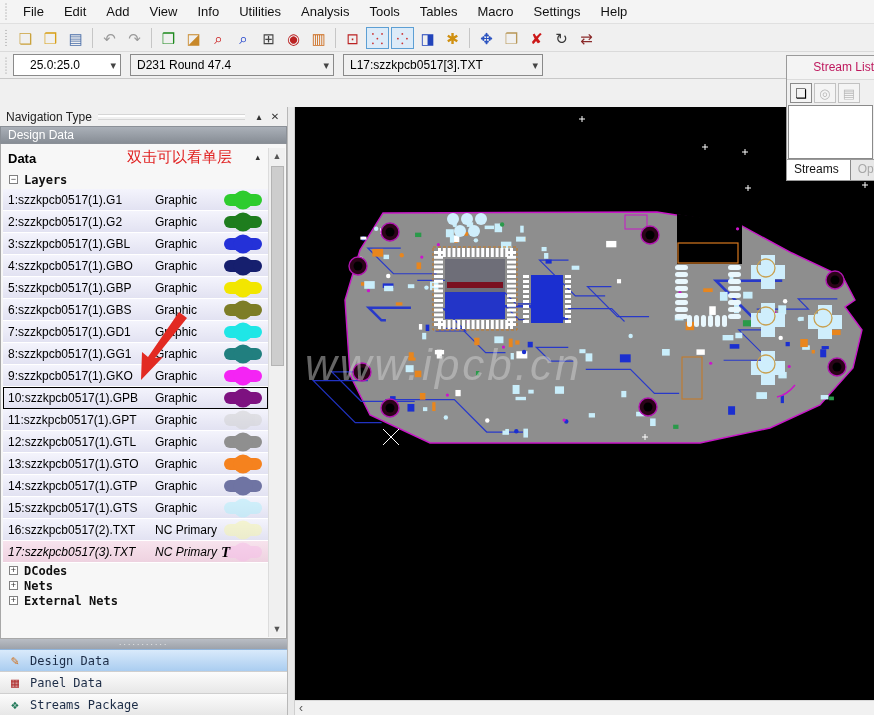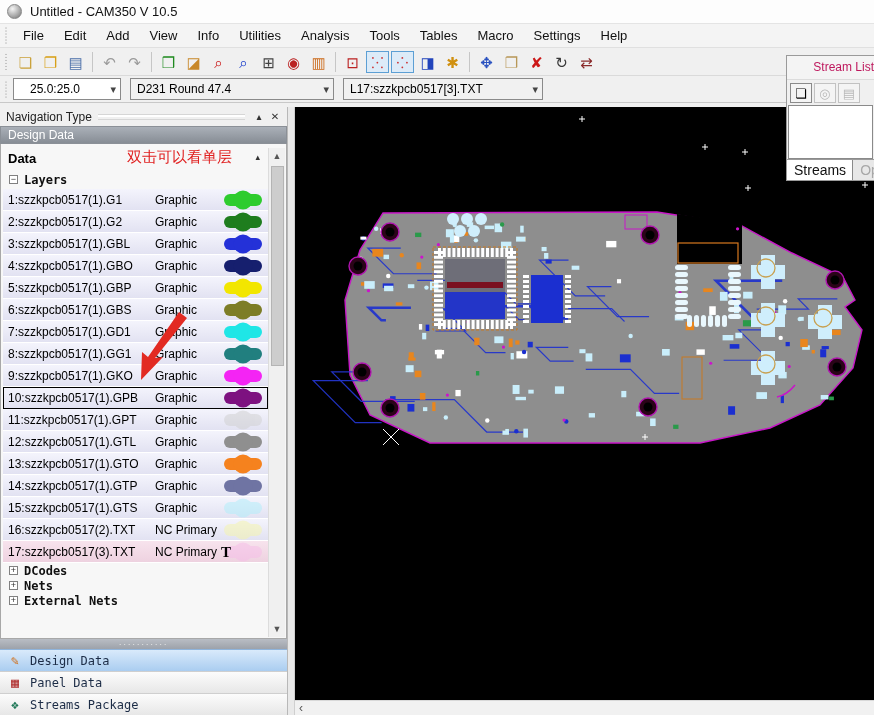--- a/index.html
+++ b/index.html
@@ -94,32 +94,28 @@
   .hscroll .scroll-arrow { color:#555; font-size:12px; margin-left:4px; line-height:10px;}
 
   
   .stream-panel { position:absolute; top:55px; right:0; width:88px; height:126px; background:#f0f0f0; border:1px solid #9a9a9a; border-right:none; z-index:8; display:flex; flex-direction:column;}
   .sp-title { height:23px; font-size:12px; padding:4px 0 0 8px; color:#be185d; background:#f4f4f4;text-align:right;}
   .sp-toolbar { height:26px; display:flex; align-items:center; padding-left:3px; border-top:1px solid #dcdcdc;}
   .sp-tbi { width:22px; height:20px; text-align:center; line-height:19px; font-size:13px; margin-right:2px; border:1px solid #8a8a8a; background:#f4f4f4;}
   .sp-tbi.disabled { color:#b8b8b8; border-color:#c2c2c2;}
   .sp-list { flex:1; background:#fff; border:1px solid #8a8a8a; margin:0 1px;}
   .sp-tabs { height:21px; display:flex; align-items:stretch; border-top:1px solid #9a9a9a; background:#e8e8e8;}
-  .sp-tab { padding:2px 6px 0 7px; font-size:14px; color:#a8a8a8; border-right:1px solid #bdbdbd;}
+  .sp-tab { padding:2px 11px 0 7px; font-size:12px; color:#a8a8a8; border-right:1px solid #bdbdbd;}
   .sp-tab.active { background:#fff; color:#111; border-right:1px solid #8a8a8a;}
 </style>
 </head>
 <body>
 
 <div class="window">
 
-  <div class="titlebar">
-    <span class="app-icon"></span>
-    <span class="title-text">Untitled - CAM350 V 10.5</span>
-  </div>
 
   <div class="menubar">
     <span class="grip"></span>
   <span class="menu-item">File</span>
       <span class="menu-item">Edit</span>
       <span class="menu-item">Add</span>
       <span class="menu-item">View</span>
       <span class="menu-item">Info</span>
       <span class="menu-item">Utilities</span>
       <span class="menu-item">Analysis</span>
@@ -311,21 +307,21 @@
                   <span class="swatch faded" style="background: rgb(174, 238, 250);"></span>
                 </span>
               </div>
               <div class="lrow">
                 <span class="c-name">16:szzkpcb0517(2).TXT</span>
                 <span class="c-type">NC Primary</span>
                 <span class="sw-wrap">
                   <span class="swatch faded" style="background: rgb(245, 245, 168);"></span>
                 </span>
               </div>
-              <div class="lrow" style="background: linear-gradient(rgb(247, 227, 237), rgb(238, 210, 224));">
+              <div class="lrow" style="background: linear-gradient(rgb(247, 227, 237), rgb(238, 210, 224)); font-style: italic;">
                 <span class="c-name">17:szzkpcb0517(3).TXT</span>
                 <span class="c-type">NC Primary</span>
                 <span class="sw-wrap">
                   <span class="swatch faded" style="background: rgb(246, 188, 232);"></span>
                   <span class="cursor-t">T</span>
                 </span>
               </div>
             </div>
         </div>
 
@@ -672,20 +668,21 @@
           <circle cx="353" cy="300" r="9" fill="#2a0418" stroke="#b014b0" stroke-width="1.4"></circle>
           <circle cx="353" cy="300" r="4.5" fill="#000"></circle>
           <path d="M284,12 h6 M287,9 v6" stroke="#fff" stroke-width="1"></path>
           <path d="M407,40 h6 M410,37 v6" stroke="#fff" stroke-width="1"></path>
           <path d="M447,45 h6 M450,42 v6" stroke="#fff" stroke-width="1"></path>
           <path d="M450,81 h6 M453,78 v6" stroke="#fff" stroke-width="1"></path>
           <path d="M567,78 h6 M570,75 v6" stroke="#fff" stroke-width="1"></path>
           <path d="M347,330 h6 M350,327 v6" stroke="#fff" stroke-width="1"></path>
           <path d="M88,322 L104,338 M88,338 L104,322" stroke="#fff" stroke-width="1"></path>
         </svg>
+      <div class="watermark">www.ipcb.cn</div>
       <div class="hscroll">
         <span class="scroll-arrow">‹</span>
       </div>
     </div>
   </div>
 
   <div class="stream-panel">
     <div class="sp-title">Stream List</div>
     <div class="sp-toolbar" id="spToolbar">
         <span class="sp-tbi">❏</span>

